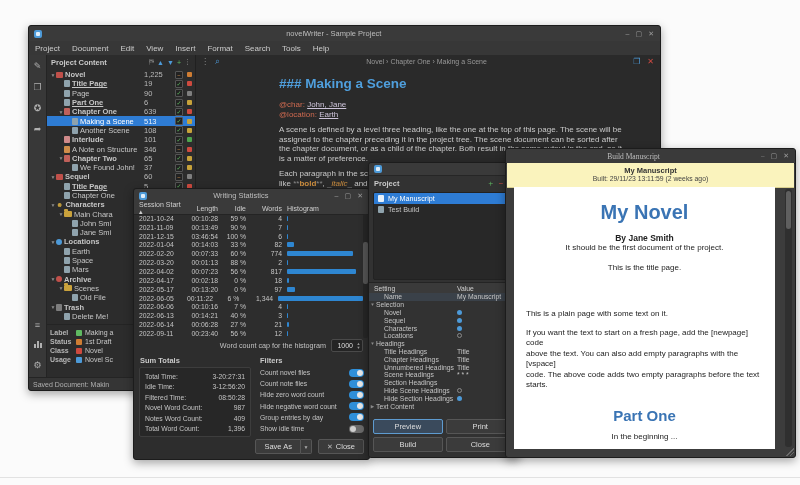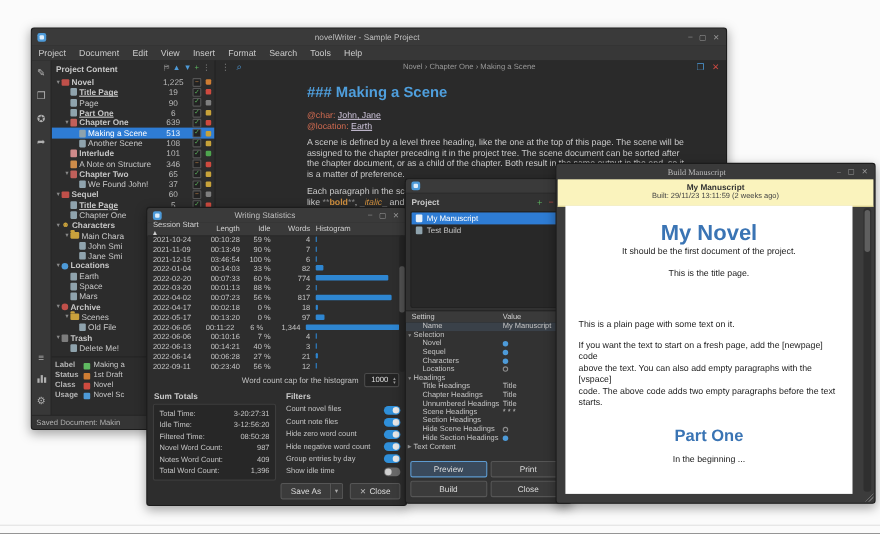--- a/index.html
+++ b/index.html
@@ -26,21 +26,21 @@
   .pc-head .pct{font-size:7.5px;font-weight:bold;color:#c9c9c9;flex:1;}
   .pc-head .hic{font-size:7px;margin-left:3px;}
   .tree{position:absolute;left:0;right:0;top:15px;bottom:52px;overflow:hidden;}
   .trow{display:flex;align-items:center;height:9.3px;font-size:7.5px;color:#c6c6c6;box-sizing:border-box;padding-right:3px;}
   .trow.sel{background:#2e7cd4;color:#ffffff;}
   .trow .exp{width:6px;color:#8a8a8a;font-size:5px;text-align:center;flex:none;}
   .trow .lbl{margin-left:2px;white-space:nowrap;}
   .trow .lbl.b{font-weight:bold;}
   .trow .lbl.u{text-decoration:underline;font-weight:bold;}
   .trow .sp{flex:1;}
-  .trow .cnt{width:27px;text-align:center;color:#b9b9b9;flex:none;}
+  .trow .cnt{width:27px;text-align:left;color:#b9b9b9;flex:none;}
   .trow.sel .cnt{color:#eaf2fb;}
   .ticon{flex:none;display:inline-block;}
   .i-file{width:6px;height:7px;background:#8fa3ad;border-radius:1px;}
   .i-file.red{background:#c0605a;} .i-file.pink{background:#d08a8a;} .i-file.orange{background:#cf8d4a;} .i-file.gray{background:#7d7d7d;}
   .i-book{width:7px;height:6px;background:#c0504a;border-radius:1px;}
   .i-folder{width:8px;height:6px;background:#caa23c;border-radius:1px;position:relative;}
   .i-folder::before{content:"";position:absolute;left:0;top:-2px;width:4px;height:2px;background:#caa23c;border-radius:1px 1px 0 0;}
   .i-globe{width:6px;height:6px;background:#4d9ad8;border-radius:50%;}
   .i-archive{width:6px;height:6px;background:#c0504a;border-radius:50%;}
   .i-person{color:#caa23c;font-size:7px;line-height:7px;}
@@ -827,20 +827,21 @@
         <span>▢</span>
         <span>✕</span>
       </div>
     </div>
     <div class="banner">
       <div class="b1">My Manuscript</div>
       <div class="b2">Built: 29/11/23 13:11:59 (2 weeks ago)</div>
     </div>
     <div class="page">
       <div class="pg-h1">My Novel</div>
+      <div class="pg-by">By Jane Smith</div>
       <div class="pg-c">It should be the first document of the project.</div>
       <div class="pg-c" style="margin-top:10px">This is the title page.</div>
       <div class="pg-p" style="margin-top:36px">This is a plain page with some text on it.</div>
       <div class="pg-p" style="margin-top:8px" id="pg-newpage">
           <div>If you want the text to start on a fresh page, add the [newpage] code</div>
           <div>above the text. You can also add empty paragraphs with the [vspace]</div>
           <div>code. The above code adds two empty paragraphs before the text starts.</div>
         </div>
       <div class="pg-h2">Part One</div>
       <div class="pg-c" style="margin-top:8px">In the beginning ...</div>

